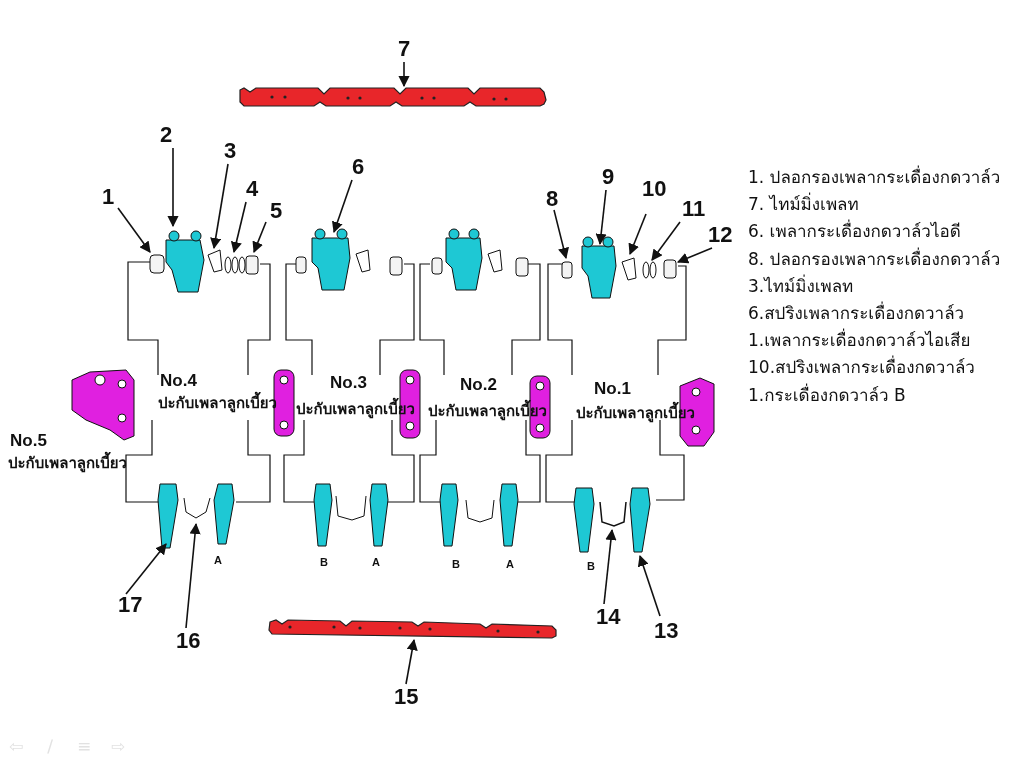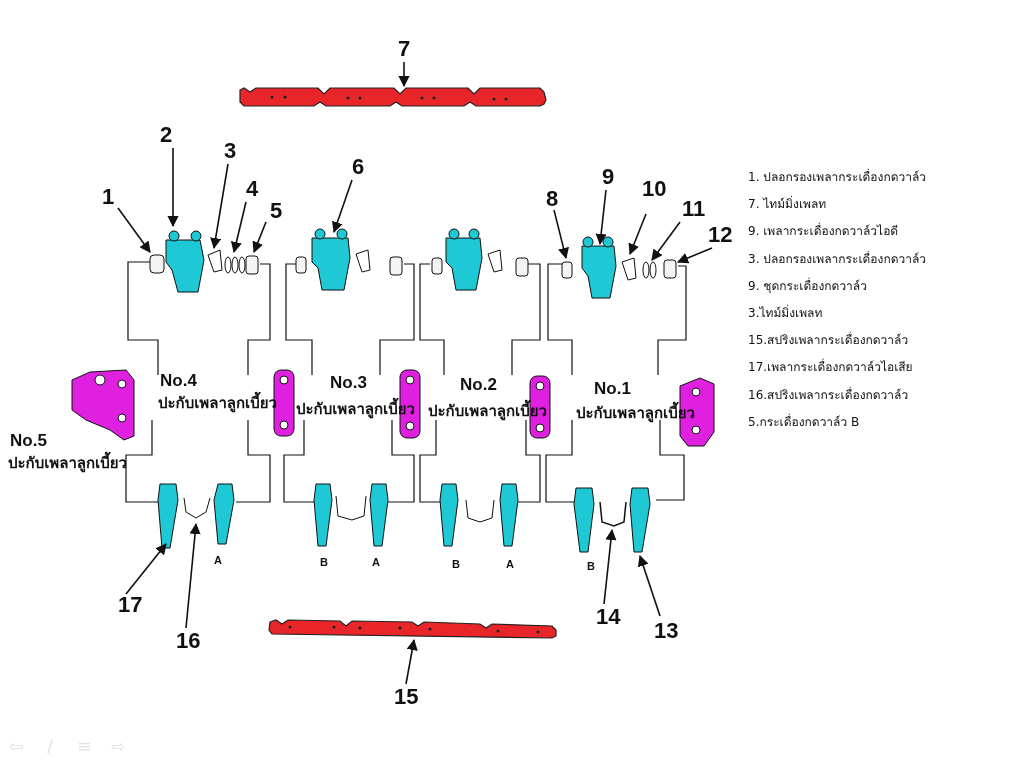--- a/index.html
+++ b/index.html
@@ -3,21 +3,21 @@
 <meta charset="utf-8">
 <style>
   html,body{margin:0;padding:0;background:#ffffff;}
   body{width:1024px;height:768px;position:relative;overflow:hidden;font-family:"DejaVu Sans",sans-serif;}
   #diagram{position:absolute;left:0;top:0;width:1024px;height:768px;}
   .num{font-family:"Liberation Sans",sans-serif;font-weight:bold;font-size:22px;fill:#111;}
   .lbl{font-family:"DejaVu Sans",sans-serif;font-weight:bold;font-size:15px;fill:#111;}
   .lblno{font-family:"Liberation Sans",sans-serif;font-weight:bold;font-size:17px;fill:#111;}
   .ab{font-family:"Liberation Sans",sans-serif;font-weight:bold;font-size:11px;fill:#111;}
   .legend{position:absolute;left:748px;top:164px;margin:0;padding:0;list-style:none;}
-  .legend li{font-family:"DejaVu Sans",sans-serif;font-size:12px;line-height:27.2px;color:#111;white-space:nowrap;}
+  .legend li{font-family:"DejaVu Sans",sans-serif;font-size:17px;line-height:27.2px;color:#111;white-space:nowrap;}
   .nav{position:absolute;left:6px;top:736px;display:flex;gap:14px;}
   .nav span{width:20px;height:20px;display:inline-block;color:#e2e2e2;font-size:17px;line-height:20px;text-align:center;cursor:pointer;}
 </style>
 </head>
 <body>
 
 <svg id="diagram" viewBox="0 0 1024 768" xmlns="http://www.w3.org/2000/svg">
   <defs>
     <marker id="ah" viewBox="0 0 10 10" refX="9" refY="5" markerWidth="7" markerHeight="7" orient="auto-start-reverse">
       <path d="M0,0 L10,5 L0,10 z" fill="#111"></path>
@@ -216,28 +216,27 @@
   <text class="num" x="118" y="612">17</text>
   <text class="num" x="176" y="648">16</text>
   <text class="num" x="596" y="624">14</text>
   <text class="num" x="654" y="638">13</text>
   <text class="num" x="394" y="704">15</text>
 </svg>
 
 <ol class="legend">
   <li>1. ปลอกรองเพลากระเดื่องกดวาล์ว</li>
   <li>7. ไทม์มิ่งเพลท</li>
-  <li>9. เพลากระเดื่องกดวาล์วไอดี</li>
-  <li>3. ปลอกรองเพลากระเดื่องกดวาล์ว</li>
-  <li>9. ชุดกระเดื่องกดวาล์ว</li>
+  <li>6. เพลากระเดื่องกดวาล์วไอดี</li>
+  <li>8. ปลอกรองเพลากระเดื่องกดวาล์ว</li>
   <li>3.ไทม์มิ่งเพลท</li>
-  <li>15.สปริงเพลากระเดื่องกดวาล์ว</li>
-  <li>17.เพลากระเดื่องกดวาล์วไอเสีย</li>
-  <li>16.สปริงเพลากระเดื่องกดวาล์ว</li>
-  <li>5.กระเดื่องกดวาล์ว B</li>
+  <li>6.สปริงเพลากระเดื่องกดวาล์ว</li>
+  <li>1.เพลากระเดื่องกดวาล์วไอเสีย</li>
+  <li>10.สปริงเพลากระเดื่องกดวาล์ว</li>
+  <li>1.กระเดื่องกดวาล์ว B</li>
 </ol>
 
 <div class="nav">
   <span title="">⇦</span>
   <span>∕</span>
   <span>≡</span>
   <span>⇨</span>
 </div>
 
 </body></html>

